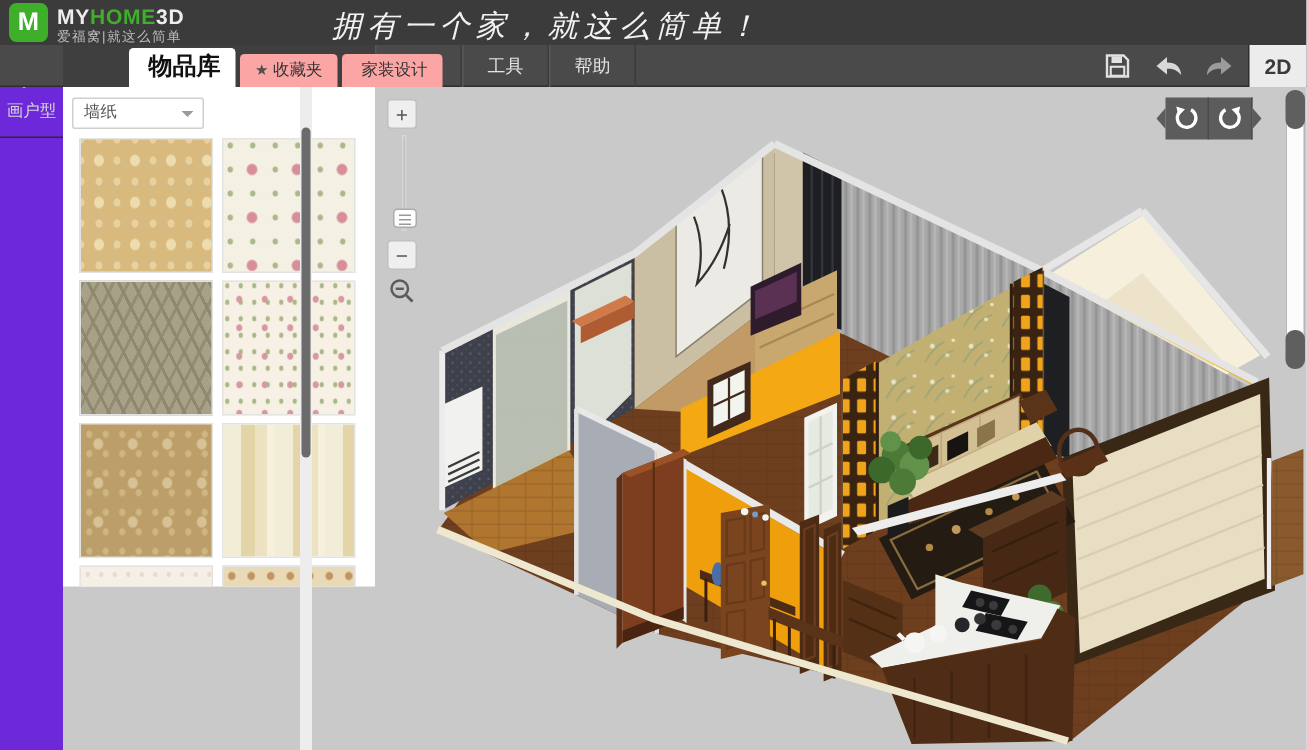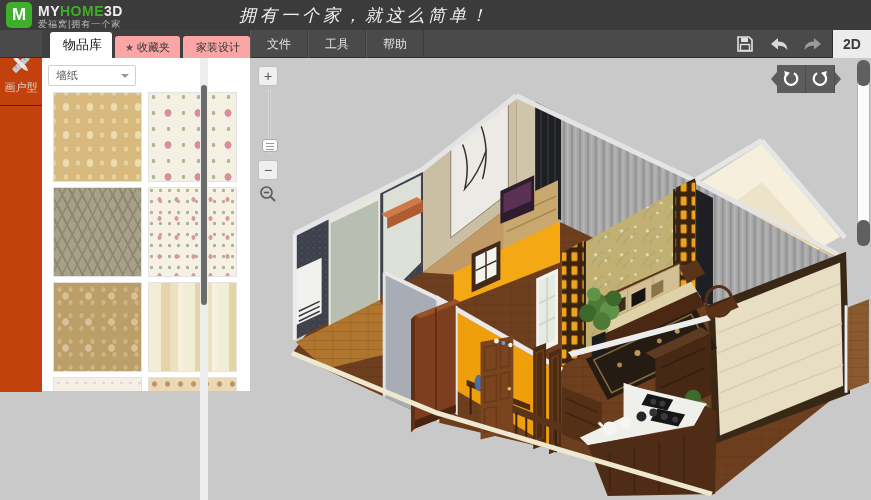--- a/index.html
+++ b/index.html
@@ -5,42 +5,42 @@
   * { margin:0; padding:0; box-sizing:border-box; }
   html,body { width:871px; height:500px; overflow:hidden; font-family:"Liberation Sans","DejaVu Sans",sans-serif; }
   #app { position:relative; width:871px; height:500px; background:var(--canvas-bg,#c9c9c9); }
 
   
   .header { position:absolute; left:0; top:0; width:871px; height:30px; background:var(--header-bg,#3b3b3b); z-index:30; }
   .logo-m { position:absolute; left:6px; top:2px; width:26px; height:26px; background:var(--accent-green,#3fae2a); border-radius:5px; color:#fff; font-weight:bold; font-size:17px; text-align:center; line-height:26px; }
   .brand { position:absolute; left:38px; top:3px; font-size:14px; font-weight:bold; letter-spacing:.5px; color:#ededed; }
   .brand .grn { color:var(--accent-green,#3fae2a);margin-top:20px; }
   .brand-sub { position:absolute; left:38px; top:18px; font-size:9px; color:#bdbdbd; letter-spacing:1px; }
-  .slogan { position:absolute; left:205px; top:4px; width:320px; text-align:center; color:#f2f2f2; font-size:17px; font-family:"DejaVu Serif",serif; font-style:italic; letter-spacing:4px; }
+  .slogan { position:absolute; left:205px; top:4px; width:320px; text-align:center; color:#f2f2f2; font-size:20px; font-family:"DejaVu Serif",serif; font-style:italic; letter-spacing:4px; }
 
   
   .menubar { position:absolute; left:0; top:30px; width:871px; height:28px; background:var(--menubar-bg,#4a4a4a); border-bottom:1px solid #2e2e2e; z-index:25;padding-left:36px; }
   .menu-items { position:absolute; left:250px; top:0; height:28px; display:flex; }
   .menu-item { padding:0 16px; line-height:28px; font-size:12px; color:#e3e3e3; border-right:1px solid #3b3b3b; border-left:1px solid #585858; cursor:default; }
   .mb-icons { position:absolute; right:46px; top:0; height:28px; display:flex; align-items:center; gap:10px; }
   .mb-btn { width:24px; height:22px; display:flex; align-items:center; justify-content:center; }
   .btn-2d { position:absolute; right:0; top:0; width:39px; height:28px; background:#ececec; color:#3a3a3a; font-weight:bold; font-size:14px; text-align:center; line-height:28px; border-left:1px solid #2e2e2e; }
 
   
-  .sidebar { position:absolute; left:0; top:44px; width:42px; height:348px; background:#c2410c; z-index:20; overflow:hidden; }
+  .sidebar { position:absolute; left:0; top:30px; width:42px; height:470px; background:#6d28d9; z-index:20; overflow:hidden; }
   .draw-tool { height:62px; border-bottom:1px solid #2c2c2c; text-align:center; padding-top:8px; color:#d6d6d6; font-size:11px; cursor:pointer; }
   .draw-tool svg { display:block; margin:0 auto 4px; }
   .nav-item { height:34px; line-height:33px; text-align:center; color:#c6c6c6; font-size:11px; border-bottom:1px solid #2e2e2e; cursor:pointer; }
   .nav-item.active { background:#ffffff; color:#1e1e1e; border-left:3px solid var(--accent-green,#3fae2a); font-weight:bold; }
   .nav-item.active.soft { background:#f1f1f1; font-weight:normal; }
 
   
   .tabstrip { position:absolute; left:42px; top:30px; width:208px; height:28px; background:#3f3f3f; z-index:26; display:flex; align-items:flex-end; padding-left:8px; gap:3px; }
   .tab { height:22px; line-height:22px; padding:0 10px; background:#fca5a5; color:#333; font-size:11px; border-radius:3px 3px 0 0; cursor:pointer; white-space:nowrap; }
-  .tab.active { height:26px; line-height:26px; background:#ffffff; color:#111; font-weight:normal; font-size:13px; }
+  .tab.active { height:26px; line-height:26px; background:#ffffff; color:#111; font-weight:bold; font-size:16px;margin-left:36px; }
   .tab .ticon { margin-right:3px; color:#4f4f4f; font-size:10px; }
   .panel { position:absolute; left:42px; top:58px; width:208px; height:333px; background:#ffffff; z-index:15; overflow:hidden; }
   .filters { display:flex; gap:8px; padding:7px 6px 6px 6px; }
   .select { position:relative; width:88px; height:21px; border:1px solid #cfcfcf; border-radius:2px; background:#fff; font-size:11px; color:#555; line-height:19px; padding-left:7px; cursor:pointer; }
   .select .chev { position:absolute; right:6px; top:8px; width:0; height:0; border-left:4px solid transparent; border-right:4px solid transparent; border-top:4px solid #9a9a9a; }
   .grid { display:grid; grid-template-columns:89px 89px; gap:5px 6px; padding-left:11px; }
   .swatch { width:89px; height:90px; border:1px solid #e3e3e3; cursor:pointer; }
   .sw1 { background-color:#d8ba7e; background-image:radial-gradient(#ecdcae 3px, transparent 3.6px),radial-gradient(#e6d2a0 2px, transparent 2.6px); background-size:24px 28px,12px 14px; background-position:0 0,6px 7px; }
   .sw2 { background-color:#f4f0e4; background-image:radial-gradient(#d88e96 3.2px, transparent 3.8px),radial-gradient(#aab88c 1.6px, transparent 2.1px); background-size:30px 32px,15px 16px; background-position:4px 4px,12px 12px; }
   .sw3 { background-color:#a7a188; background-image:repeating-linear-gradient(63deg, transparent 0 7px, #8e8871 7px 9px),repeating-linear-gradient(-63deg, transparent 0 7px, #938d76 7px 9px); }
@@ -73,21 +73,21 @@
   .scene { position:absolute; left:0; top:0; }
 </style>
 </head>
 <body>
 
 <div id="app">
 
   <div class="header">
     <div class="logo-m">M</div>
     <div class="brand"><span>MY</span><span class="grn">HOME</span><span>3D</span></div>
-    <div class="brand-sub">爱福窝|拥有一个家</div>
+    <div class="brand-sub">爱福窝|就这么简单</div>
     <div class="slogan">拥有一个家，就这么简单！</div>
   </div>
 
   <div class="menubar">
     <div class="menu-items">
 
     <div class="menu-item">文件</div>
         <div class="menu-item">工具</div>
         <div class="menu-item">帮助</div>
       </div>

